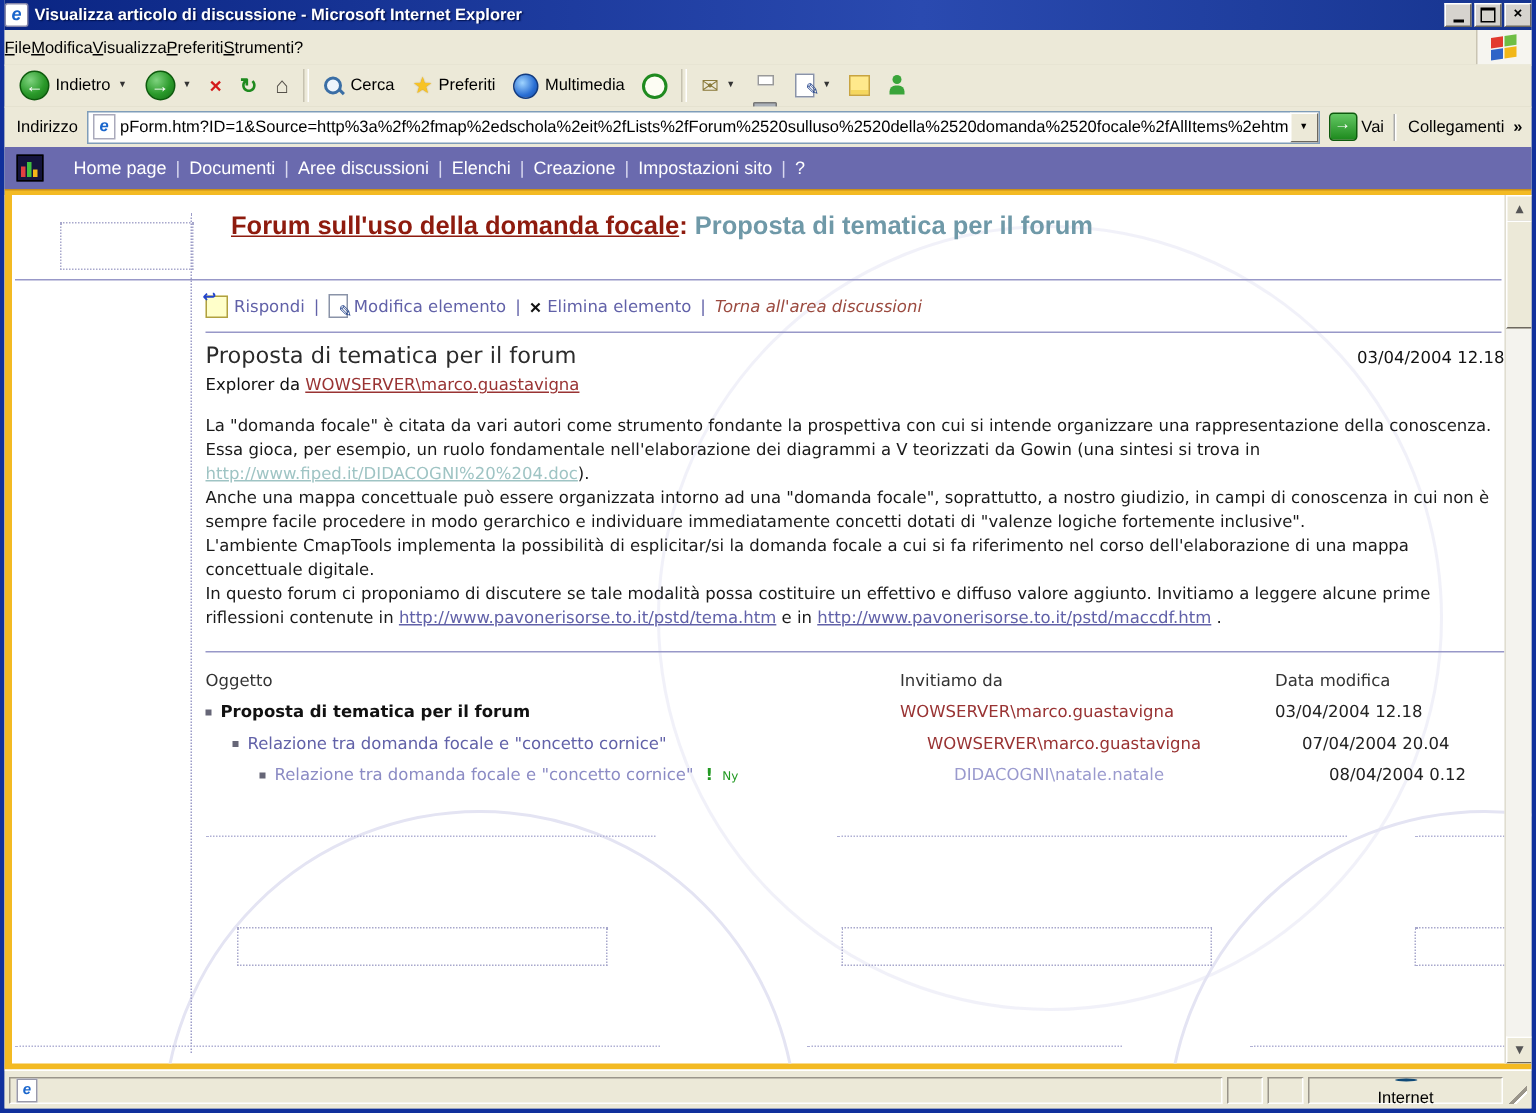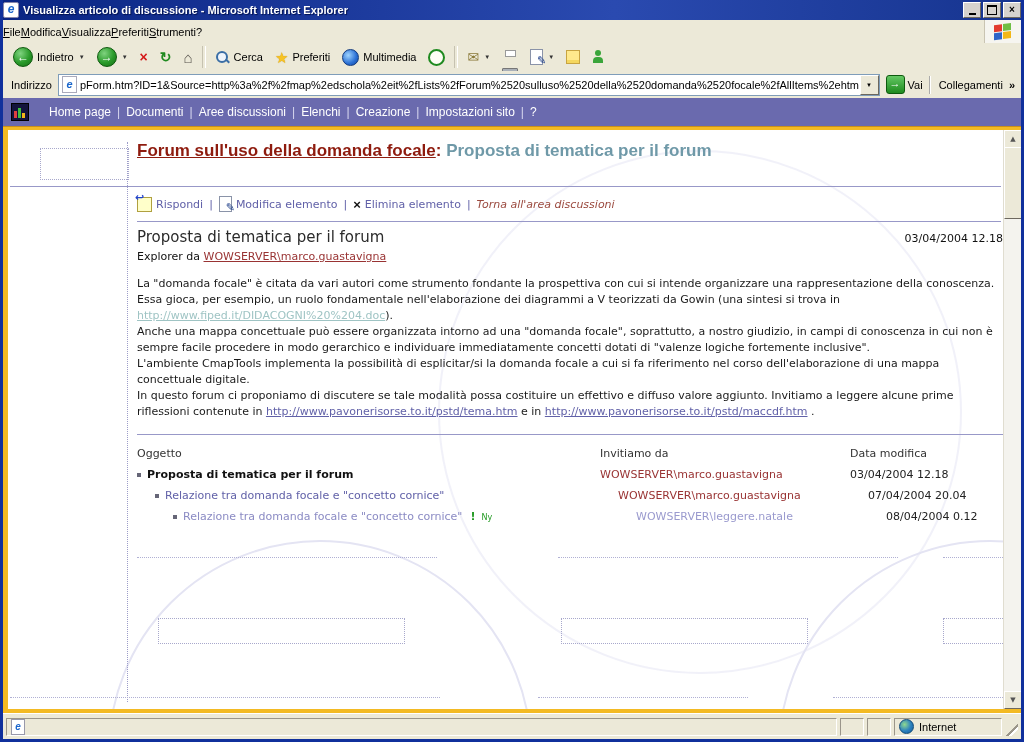--- a/index.html
+++ b/index.html
@@ -85,21 +85,21 @@
   .content{position:absolute;left:0;right:0;top:130px;bottom:26px;background:#fff;
     border-left:5px solid #f3ba23;border-bottom:4px solid #f3ba23;overflow:hidden;
     font-family:"DejaVu Sans",sans-serif;font-size:11px;color:#222;}
   .arc{position:absolute;border:2px solid #e4e4f3;border-radius:50%;}
   .dotv{position:absolute;border-left:1px dotted #9c9cc8;width:0;}
   .doth{position:absolute;border-top:1px dotted #b0b0d4;height:0;}
   .dotbox{position:absolute;border:1px dotted #a8a8cc;}
   .hrule{position:absolute;height:1px;background:#9898c8;}
   .sitehead{position:absolute;left:129px;top:8px;}
   .site-lbl{color:#333;}
-  .pagetitle{margin-top:3px;font-family:"Liberation Sans",sans-serif;font-size:17px;font-weight:bold;white-space:nowrap;}
+  .pagetitle{margin-top:3px;font-family:"Liberation Sans",sans-serif;font-size:17px;font-weight:bold;white-space:nowrap;margin-left:17px;}
   .pt-main{color:#8e1b0e;text-decoration:underline;}
   .pt-colon{color:#8e1b0e;}
   .pt-sub{color:#6f99a8;}
   .actions{position:absolute;left:129px;top:66px;display:flex;align-items:center;gap:6px;white-space:nowrap;color:#6161a8;}
   .act{color:#6161a8;cursor:pointer;display:flex;align-items:center;gap:4px;}
   .act-back{color:#9b4a3f;font-style:italic;}
   .reply-note{position:relative;width:13px;height:13px;background:#ffffca;border:1px solid #b0a040;}
   .reply-note b{position:absolute;left:-3px;top:-6px;color:#2244cc;font-size:11px;line-height:11px;}
   .delx{font-weight:bold;color:#111;font-size:13px;line-height:13px;font-family:"Liberation Sans",sans-serif;}
   .main{position:absolute;left:129px;top:98px;width:866px;}
@@ -133,21 +133,21 @@
   .sbtn{position:absolute;left:0;width:16px;height:16px;background:#ece9d8;border:1px solid;
     border-color:#fff #6d685f #6d685f #fff;color:#555;font-size:7px;display:flex;align-items:center;justify-content:center;}
   .sbtn.up{top:0;} .sbtn.down{bottom:0;}
   .sthumb{position:absolute;left:0;top:17px;width:16px;height:70px;background:#ece9d8;border:1px solid;border-color:#fff #6d685f #6d685f #fff;}
   
   .statusbar{position:absolute;left:0;right:0;bottom:0;height:26px;background:#ece9d8;
     border-top:1px solid #fff;display:flex;align-items:center;gap:3px;padding:2px 3px 2px 3px;box-sizing:border-box;}
   .panel{height:18px;border:1px solid;border-color:#9a958a #fff #fff #9a958a;display:flex;align-items:center;padding:0 4px;box-sizing:border-box;}
   .p-main{flex:1;}
   .p-sm{width:24px;}
-  .p-zone{width:108px;gap:5px;}
+  .p-zone{width:130px;gap:5px;flex-direction:column;}
   .st-doc{width:12px;height:14px;background:#fff;border:1px solid #99a;color:#1a66cc;
     font-weight:bold;font-style:italic;font-size:10px;line-height:13px;text-align:center;}
   .globe{width:13px;height:13px;border-radius:50%;background:radial-gradient(circle at 35% 35%,#8fd98f,#2a7fbf 55%,#175e96);border:1px solid #0f4a78;}
   .grip{width:13px;height:18px;background:
     linear-gradient(135deg,transparent 60%,#9a958a 60%,#9a958a 70%,#fff 70%,#fff 78%,transparent 78%);}
 </style>
 </head>
 <body>
 
 <div class="window">
@@ -375,21 +375,21 @@
           <span class="tc-auth auth-m">WOWSERVER\marco.guastavigna</span>
           <span class="tc-date">07/04/2004 20.04</span>
         </div>
         <div class="trow">
           <span class="tc-subj ind2">
               <i class="bullet"></i>
               <span class="subj-l2">Relazione tra domanda focale e "concetto cornice"</span>
               <span class="newmark">!</span>
               <span class="newlbl">Ny</span>
             </span>
-          <span class="tc-auth auth-l">WOWSERVER\leggere.natale</span>
+          <span class="tc-auth auth-l">DIDACOGNI\natale.natale</span>
           <span class="tc-date">08/04/2004 0.12</span>
         </div>
       </div>
     </div>
 
     <div class="vscroll">
       <span class="sbtn up">▲</span>
       <span class="sthumb"></span>
       <span class="sbtn down">▼</span>
     </div>

